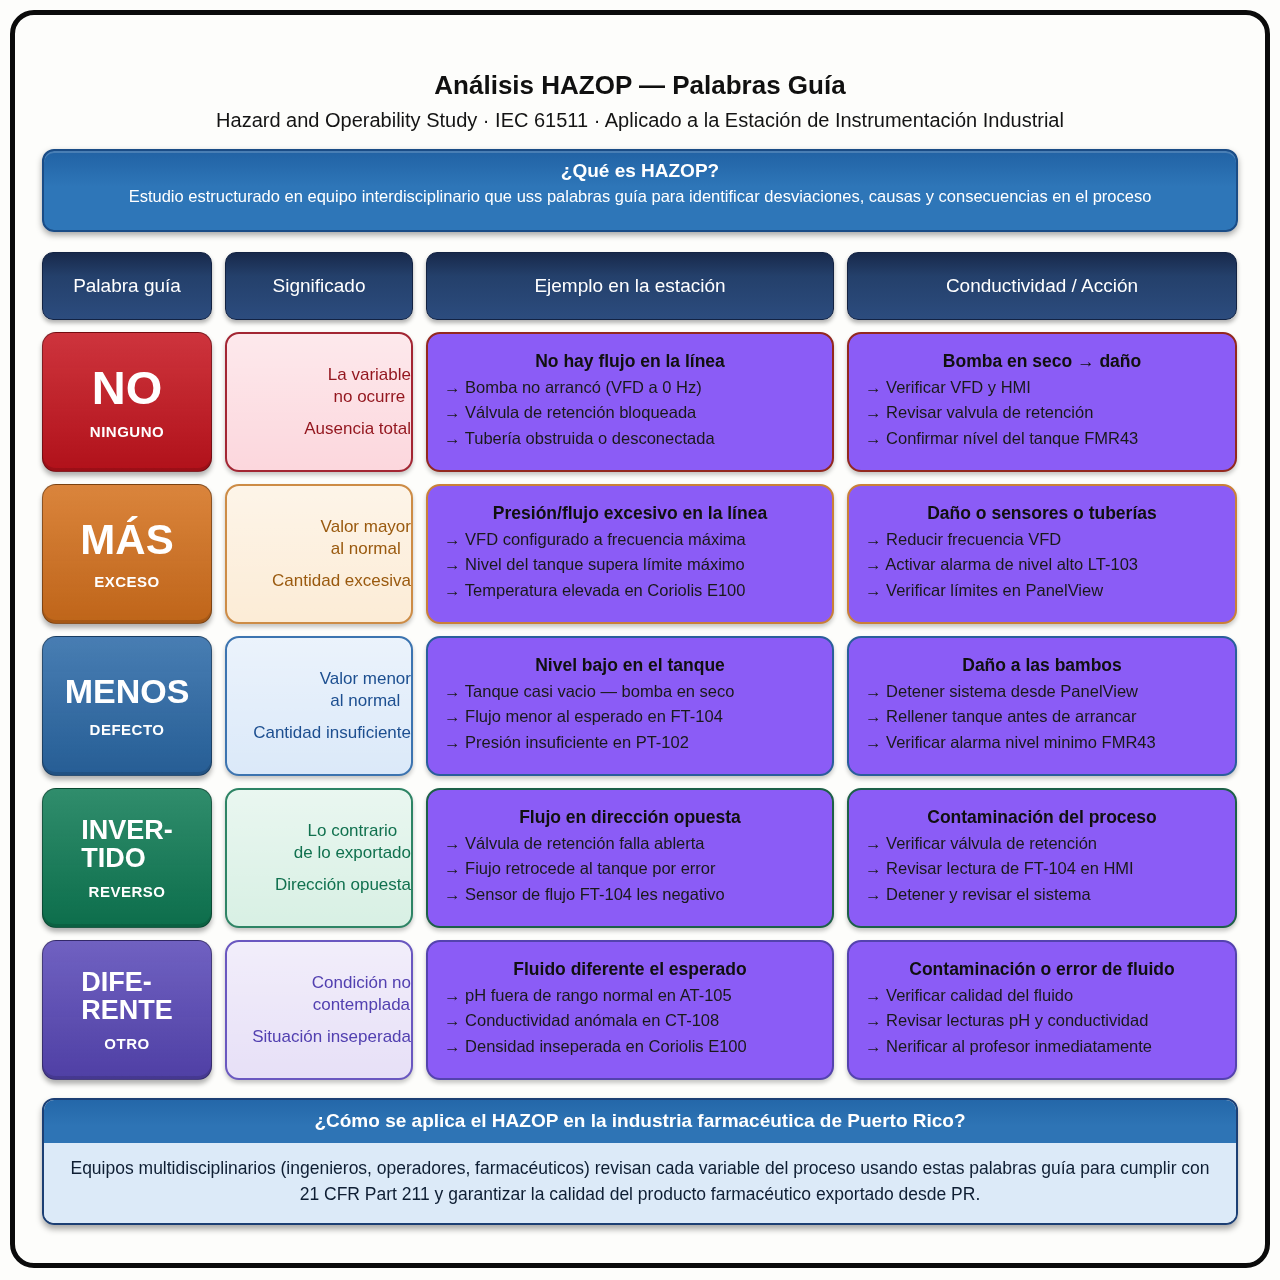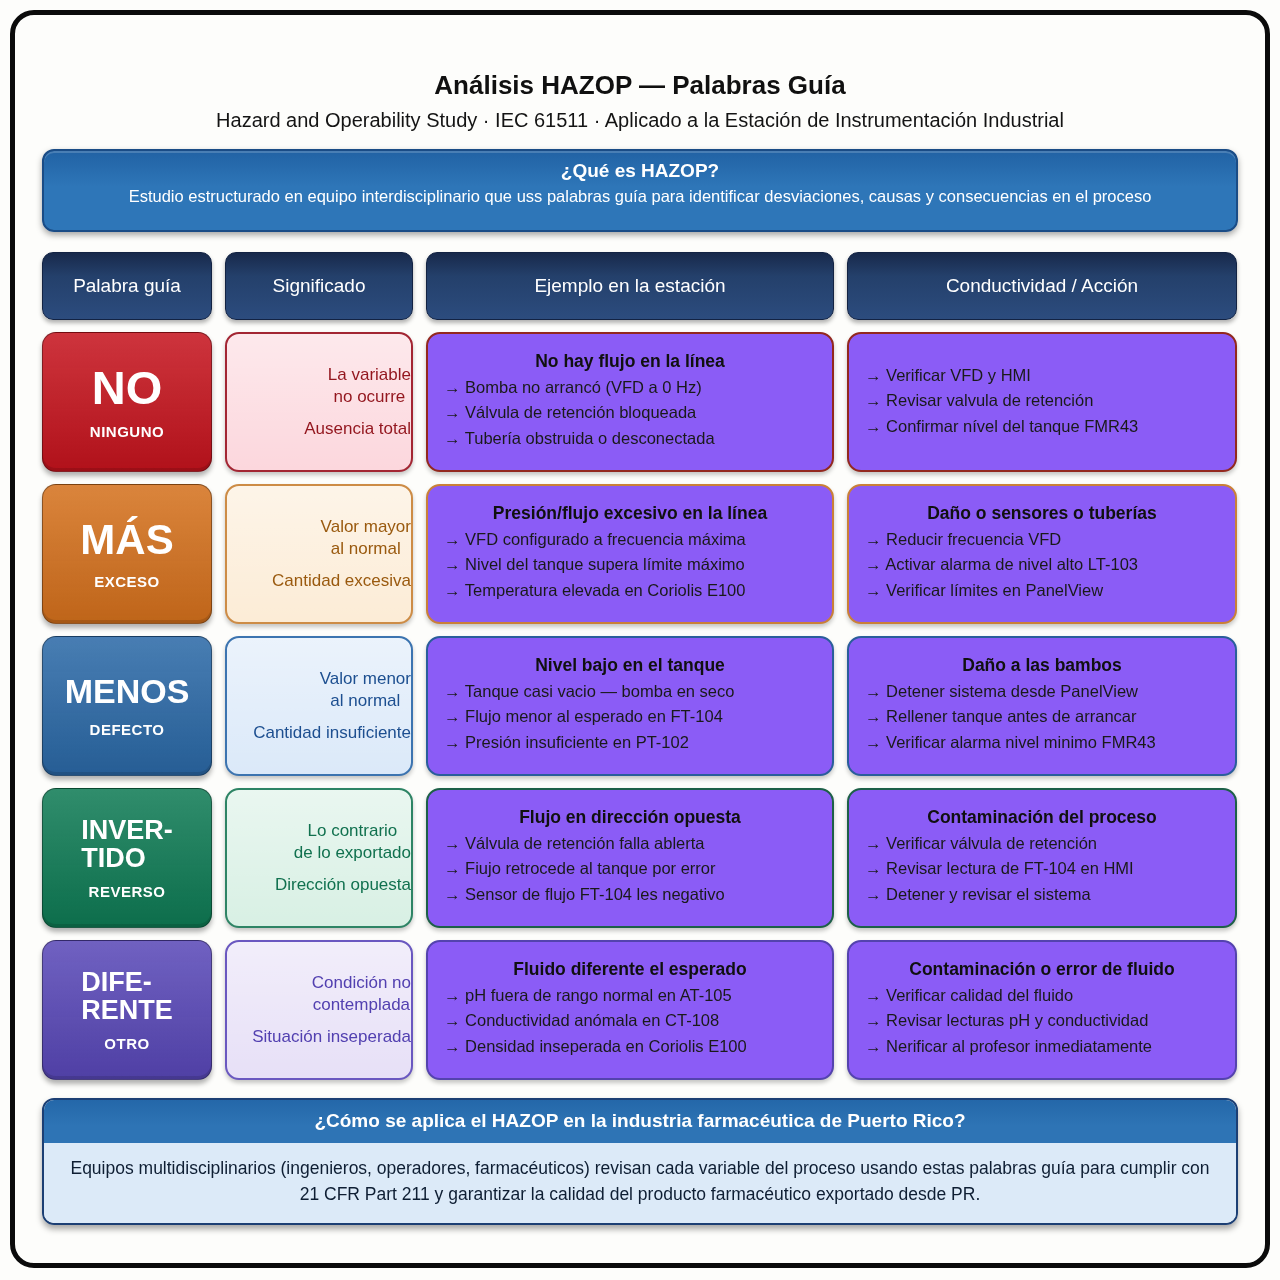--- a/index.html
+++ b/index.html
@@ -147,20 +147,21 @@
         </div>
         <div class="mn">Ausencia total</div>
       </div>
       <div class="cell info r1">
         <div class="ct">No hay flujo en la línea</div>
         <div class="it">→ Bomba no arrancó (VFD a 0 Hz)</div>
         <div class="it">→ Válvula de retención bloqueada</div>
         <div class="it">→ Tubería obstruida o desconectada</div>
       </div>
       <div class="cell info r1">
+        <div class="ct">Bomba en seco → daño</div>
         <div class="it">→ Verificar VFD y HMI</div>
         <div class="it">→ Revisar valvula de retención</div>
         <div class="it">→ Confirmar nível del tanque FMR43</div>
       </div>
 
       <div class="cell kw kw-lg r2">
         <div class="kw-main">
           <span>MÁS</span>
           <span></span>
         </div>

